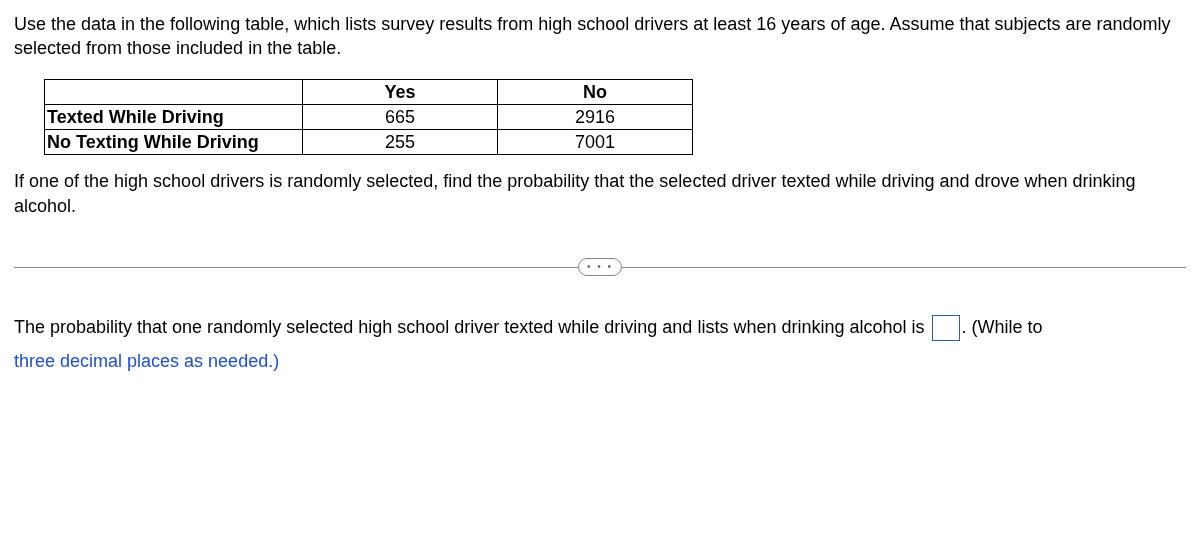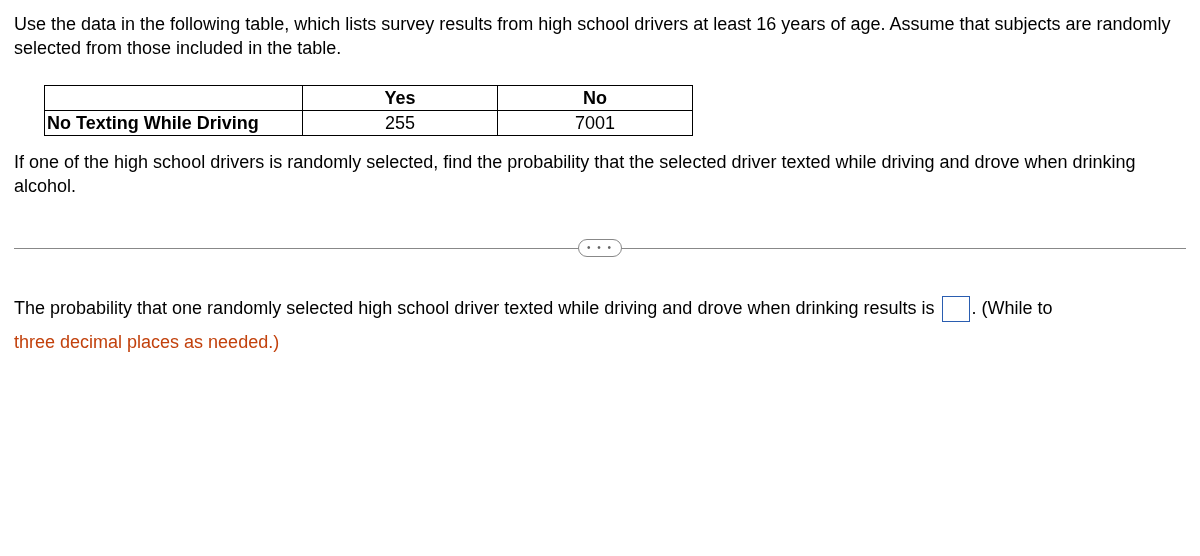--- a/index.html
+++ b/index.html
@@ -10,21 +10,21 @@
     body {
       font-family: Arial, Helvetica, sans-serif;
       font-size: 18px;
       color: #000;
       background: #fff;
       padding: 12px 14px;
       width: 1200px;
       line-height: 1.35;
     }
     .intro {
-      margin-bottom: 24px;
+      margin-bottom: 18px;
     }
     .table-wrapper {
       margin-left: 30px;
       margin-bottom: 14px;
     }
     .table-title {
       font-weight: bold;
       text-align: center;
       width: 648px;
       padding-left: 258px;
@@ -98,50 +98,55 @@
       width: 28px;
       height: 26px;
       border: 1.5px solid #2a5db0;
       vertical-align: middle;
       font-size: 16px;
       text-align: center;
       padding: 0;
       margin: 0 2px;
     }
     .hint {
-      color: #c2410c;
+      color: #1d4ed8;
     }
   </style>
 </head>
 <body>
 
 <p class="intro">Use the data in the following table, which lists survey results from high school drivers at least 16 years of age. Assume that subjects are randomly selected from those included in the table.</p>
 
 <div class="table-wrapper">
   <table class="data">
     <tbody>
         <tr>
       <td class="rowhead blank"></td>
       <th class="col">Yes</th>
       <th class="col">No</th>
+    </tr>
+    <tr>
+      <td class="rowhead">Texted While Driving</td>
+      <td class="col">665</td>
+      <td class="col">2916</td>
     </tr>
     <tr>
       <td class="rowhead">No Texting While Driving</td>
       <td class="col">255</td>
       <td class="col">7001</td>
     </tr>
   </tbody>
     </table>
 </div>
 
 <p class="question">If one of the high school drivers is randomly selected, find the probability that the selected driver texted while driving and drove when drinking alcohol.</p>
 
 <div class="divider-wrap">
   <hr class="divider-line">
   <div class="divider-pill">
     <span>• • •</span>
   </div>
 </div>
 
 <p class="answer-line">
-  <span>The probability that one randomly selected high school driver texted while driving and drove when drinking results is </span><input type="text" class="answer-input" value="" style=""><span>. (While to </span><br>
+  <span>The probability that one randomly selected high school driver texted while driving and lists when drinking alcohol is </span><input type="text" class="answer-input" value="" style=""><span>. (While to </span><br>
   <span class="hint">three decimal places as needed.)</span>
 </p>
 
 </body></html>

